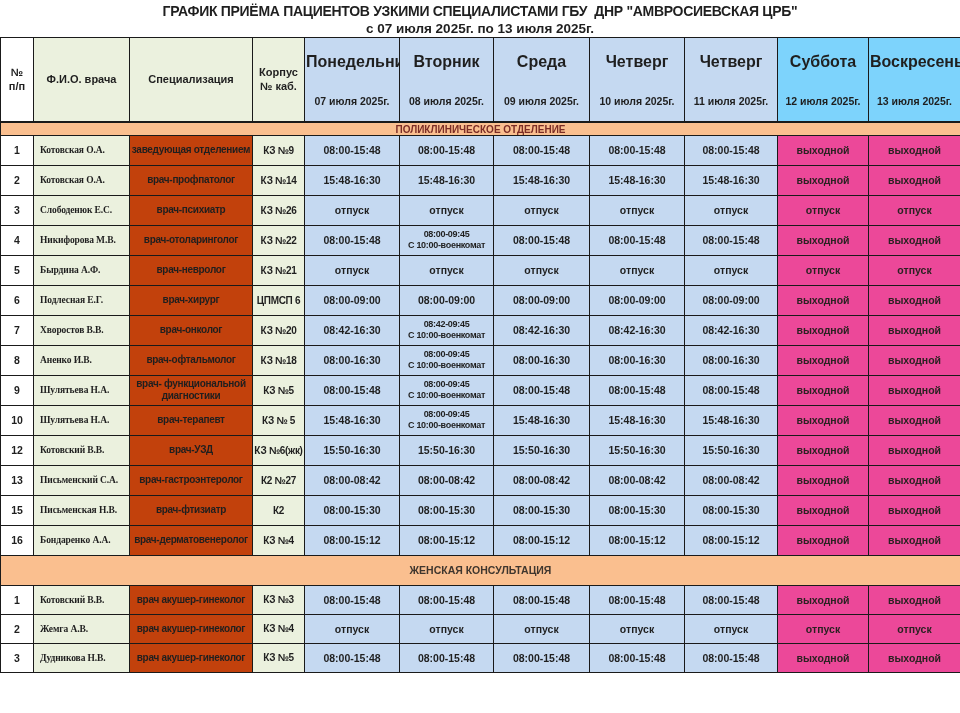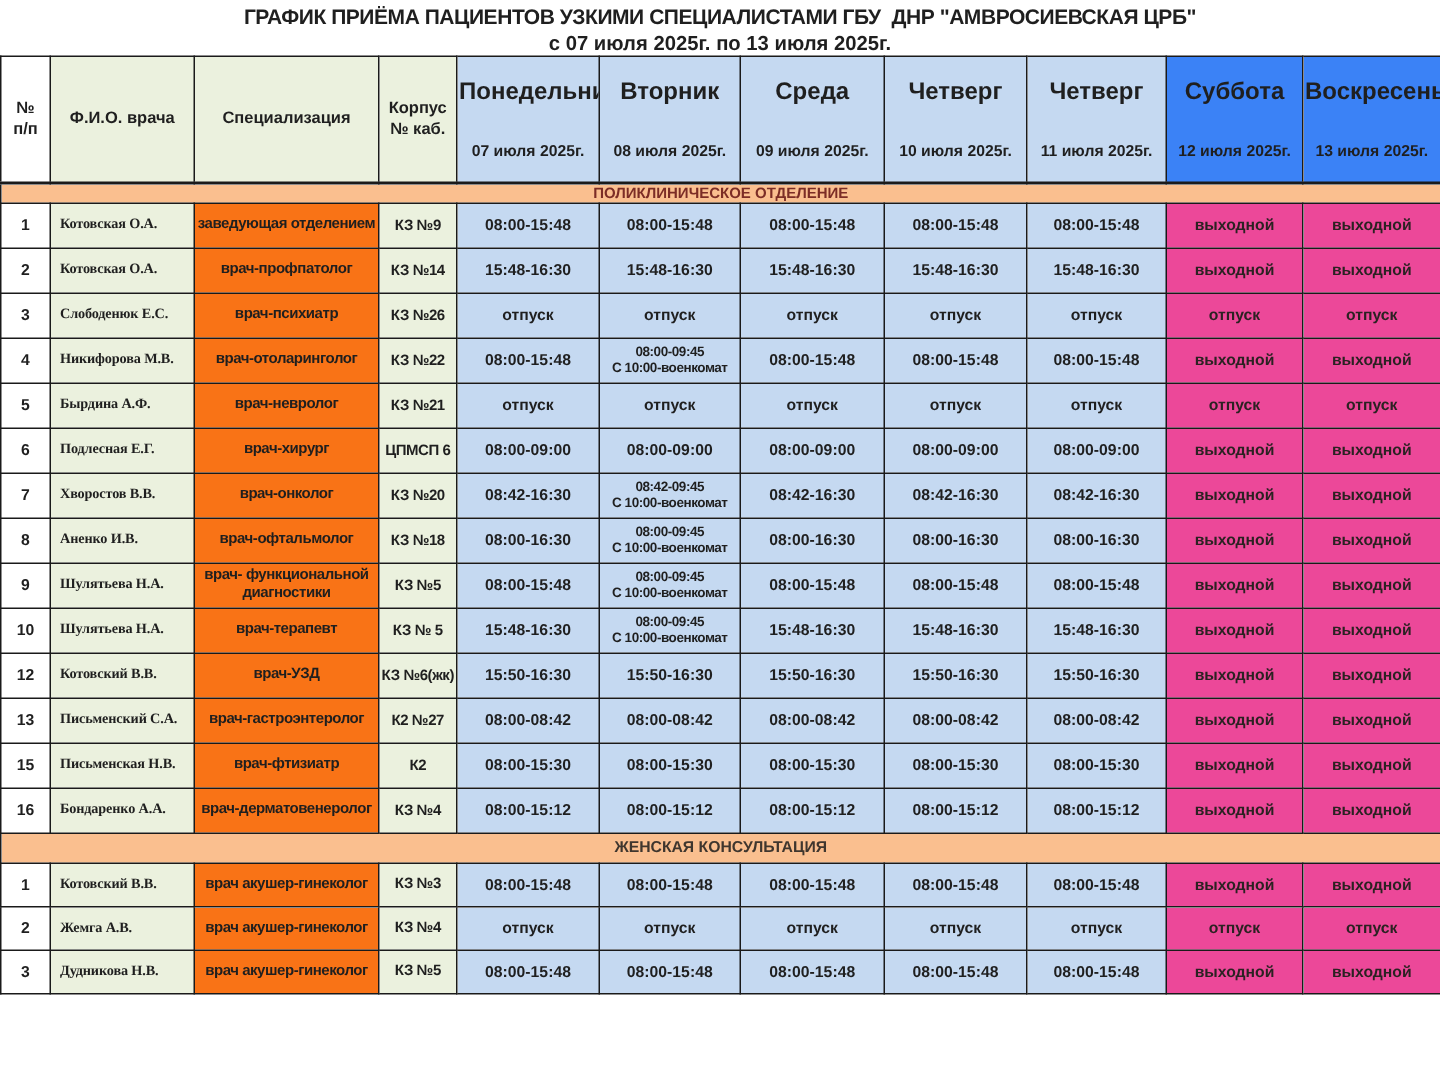--- a/index.html
+++ b/index.html
@@ -25,35 +25,35 @@
     border: 1px solid #1a1a1a;
     text-align: center; vertical-align: middle;
     padding: 0 1px; overflow: hidden;
     white-space: pre-line;
     font-weight: 700;
   }
   thead tr { height: 48px; }
   th { font-size: 11px; background: #ebf1de; line-height: 1.25; }
   th.c-num { background: #ffffff; }
   th.c-blue { background: #c5d9f1; }
-  th.c-pink { background: #3b82f6; }
+  th.c-pink { background: #7dd3fc; }
   .day-header .dname { font-size: 16px; margin-bottom: 9px; }
   .day-header .ddate { font-size: 10.5px; }
 
   tr.band1 { height: 13px; }
-  tr.band2 { height: 20px; }
+  tr.band2 { height: 30px; }
   tr.band1 td { background: #fabf8f; color: #7c2d26; font-size: 10px; border-top-width: 2px; }
   tr.band2 td { background: #fabf8f; color: #3f362e; font-size: 10.5px; }
 
   tr.s1 { height: 30px; }
   tr.s2 { height: 29px; }
 
   td.c-num  { background: #ffffff; font-size: 10.5px; }
   td.c-fio  { background: #ebf1de; text-align: left; padding-left: 6px; font-size: 9.5px; letter-spacing: -0.1px; white-space: nowrap; font-family: Liberation Serif, serif; }
-  td.c-spec { background: #f97316; font-size: 10px; letter-spacing: -0.3px; line-height: 1.2; }
+  td.c-spec { background: #c2410c; font-size: 10px; letter-spacing: -0.3px; line-height: 1.2; }
   td.c-cab  { background: #ebf1de; font-size: 10px; letter-spacing: -0.3px; margin-top: 15px; }
   td.c-blue { background: #c5d9f1; font-size: 10.5px; }
   td.c-pink { background: #ec4899; font-size: 10.5px; color: #2b2222; }
   td.two-line { font-size: 9px !important; line-height: 1.3; letter-spacing: -0.3px; }
 </style>
 </head>
 <body>
 
 <div class="page">
   <div class="title-block">

